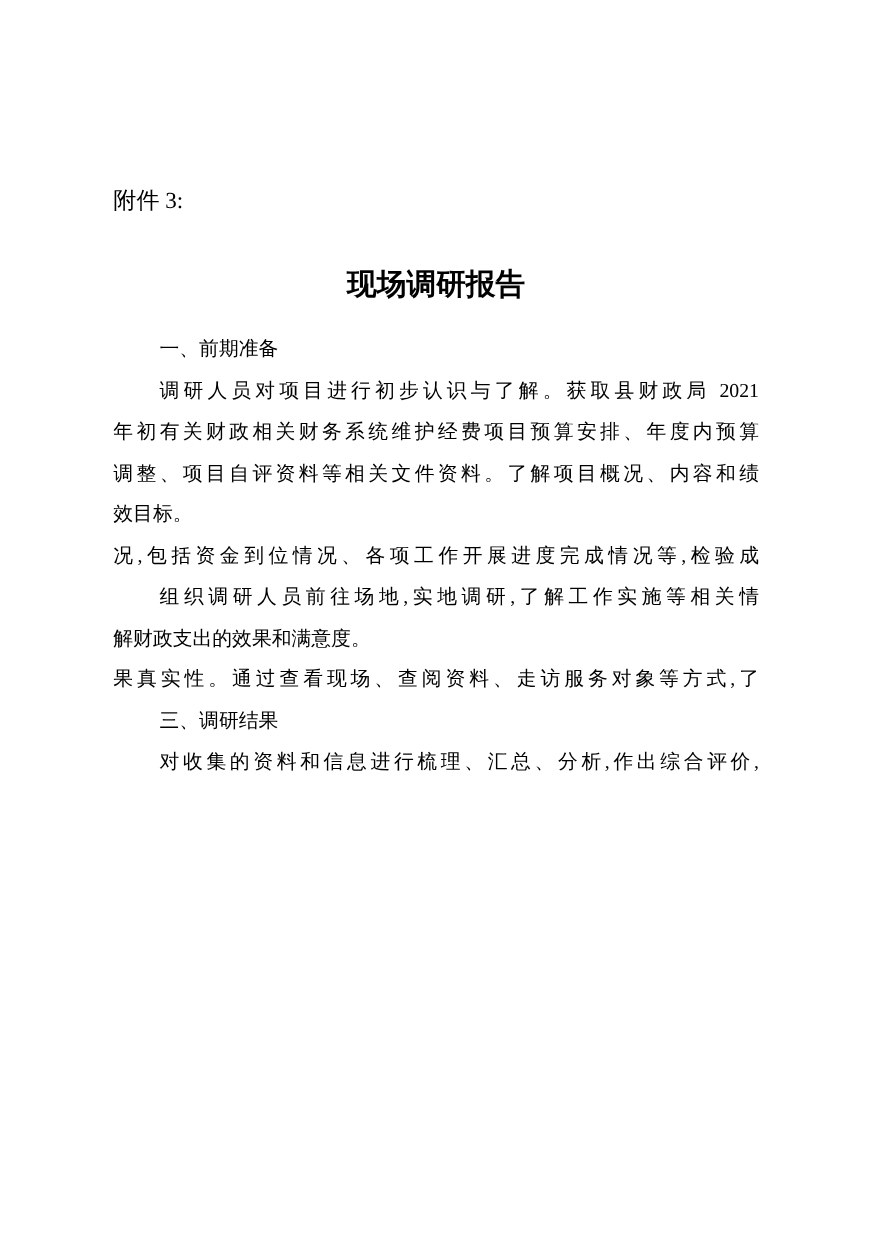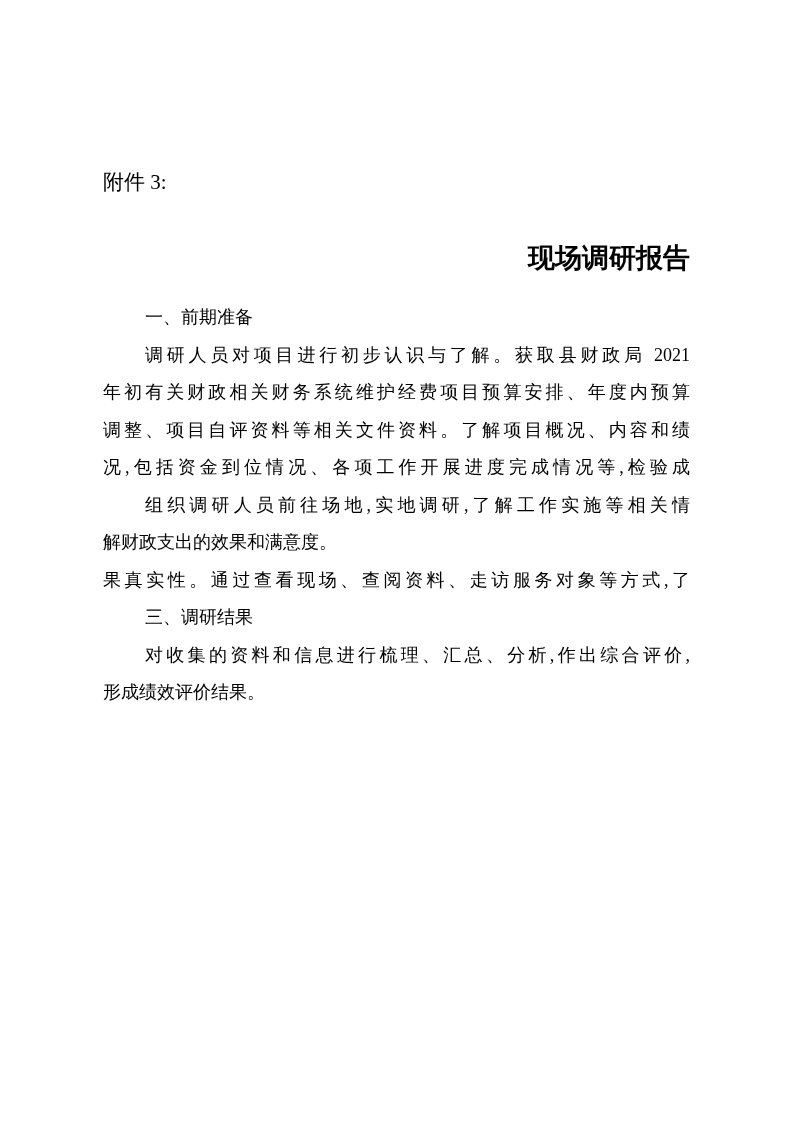--- a/index.html
+++ b/index.html
@@ -23,21 +23,21 @@
     font-size: 21px;
     line-height: 30px;
     white-space: nowrap;
   }
   .doc-title {
     position: absolute;
     left: 103px;
     top: 241px;
     width: 587px;
     margin: 0;
-    text-align: right;
+    text-align: center;
     font-size: 27px;
     line-height: 34px;
     font-weight: bold;
     letter-spacing: 0px;
   }
   .doc-body {
     position: absolute;
     left: 103px;
     top: 299px;
     width: 587px;
@@ -75,27 +75,27 @@
   <div class="attachment-label">附件 3:</div>
 
   <h1 class="doc-title">现场调研报告</h1>
 
   <div class="doc-body">
 
     <div class="line indent">一、前期准备</div>
     <div class="line indent just">调研人员对项目进行初步认识与了解。获取县财政局 2021</div>
     <div class="line just">年初有关财政相关财务系统维护经费项目预算安排、年度内预算</div>
     <div class="line just">调整、项目自评资料等相关文件资料。了解项目概况、内容和绩</div>
+    <div class="line">效目标。</div>
 
     <div class="line just">况,包括资金到位情况、各项工作开展进度完成情况等,检验成</div>
     <div class="line indent just">组织调研人员前往场地,实地调研,了解工作实施等相关情</div>
     <div class="line">解财政支出的效果和满意度。</div>
     <div class="line just">果真实性。通过查看现场、查阅资料、走访服务对象等方式,了</div>
 
     <div class="line indent">三、调研结果</div>
     <div class="line indent just">对收集的资料和信息进行梳理、汇总、分析,作出综合评价,</div>
-    <div class="line">形成绩效评价结果。</div>
 
   </div>
 
   <div class="page-number">-44-</div>
 
 </div>
 
 </body></html>

